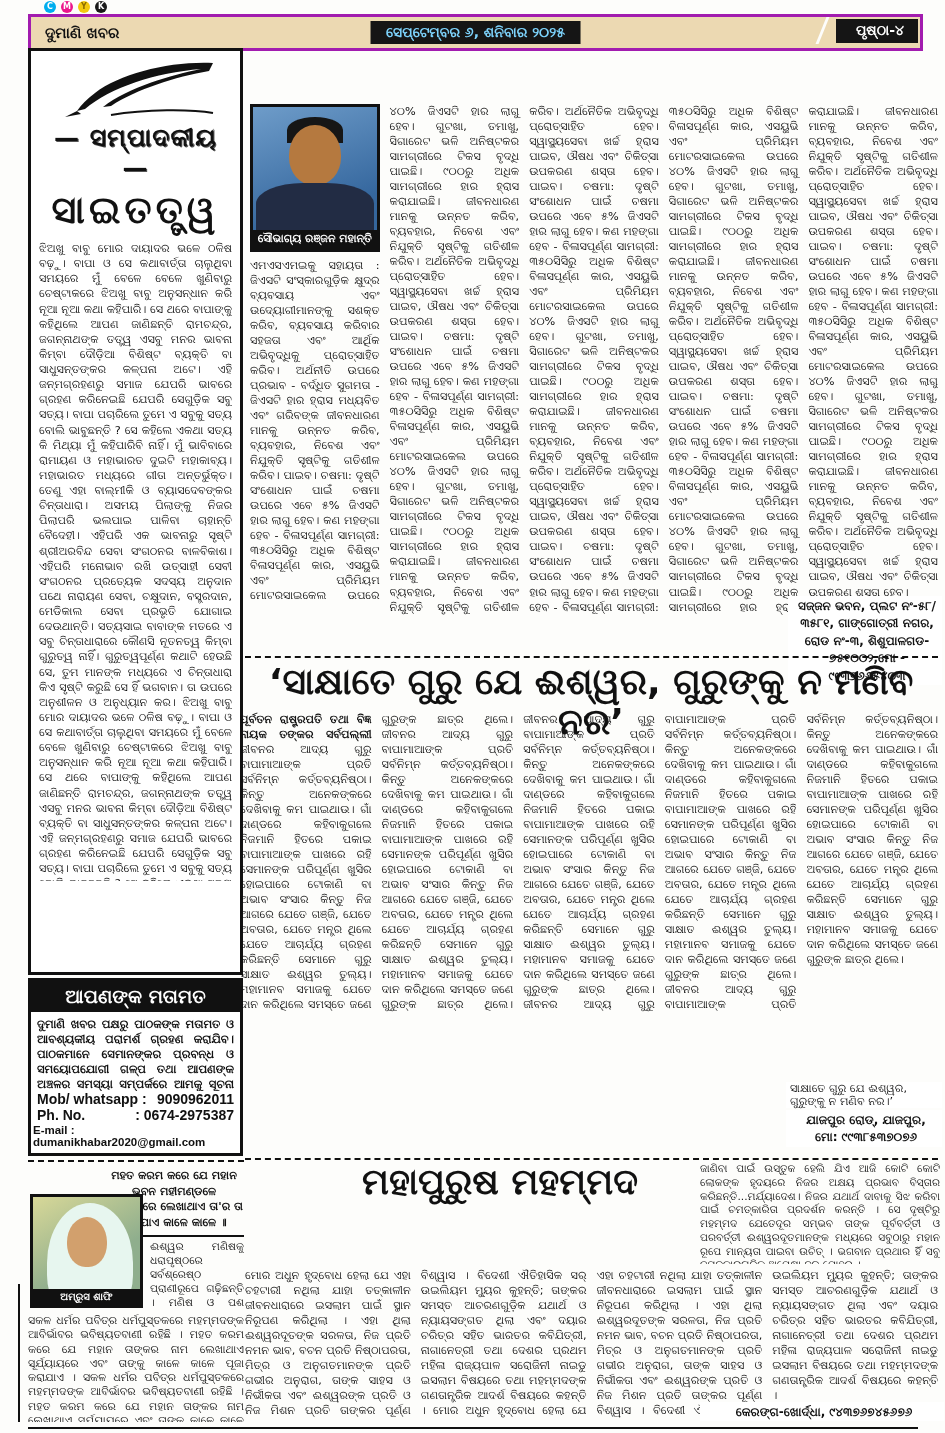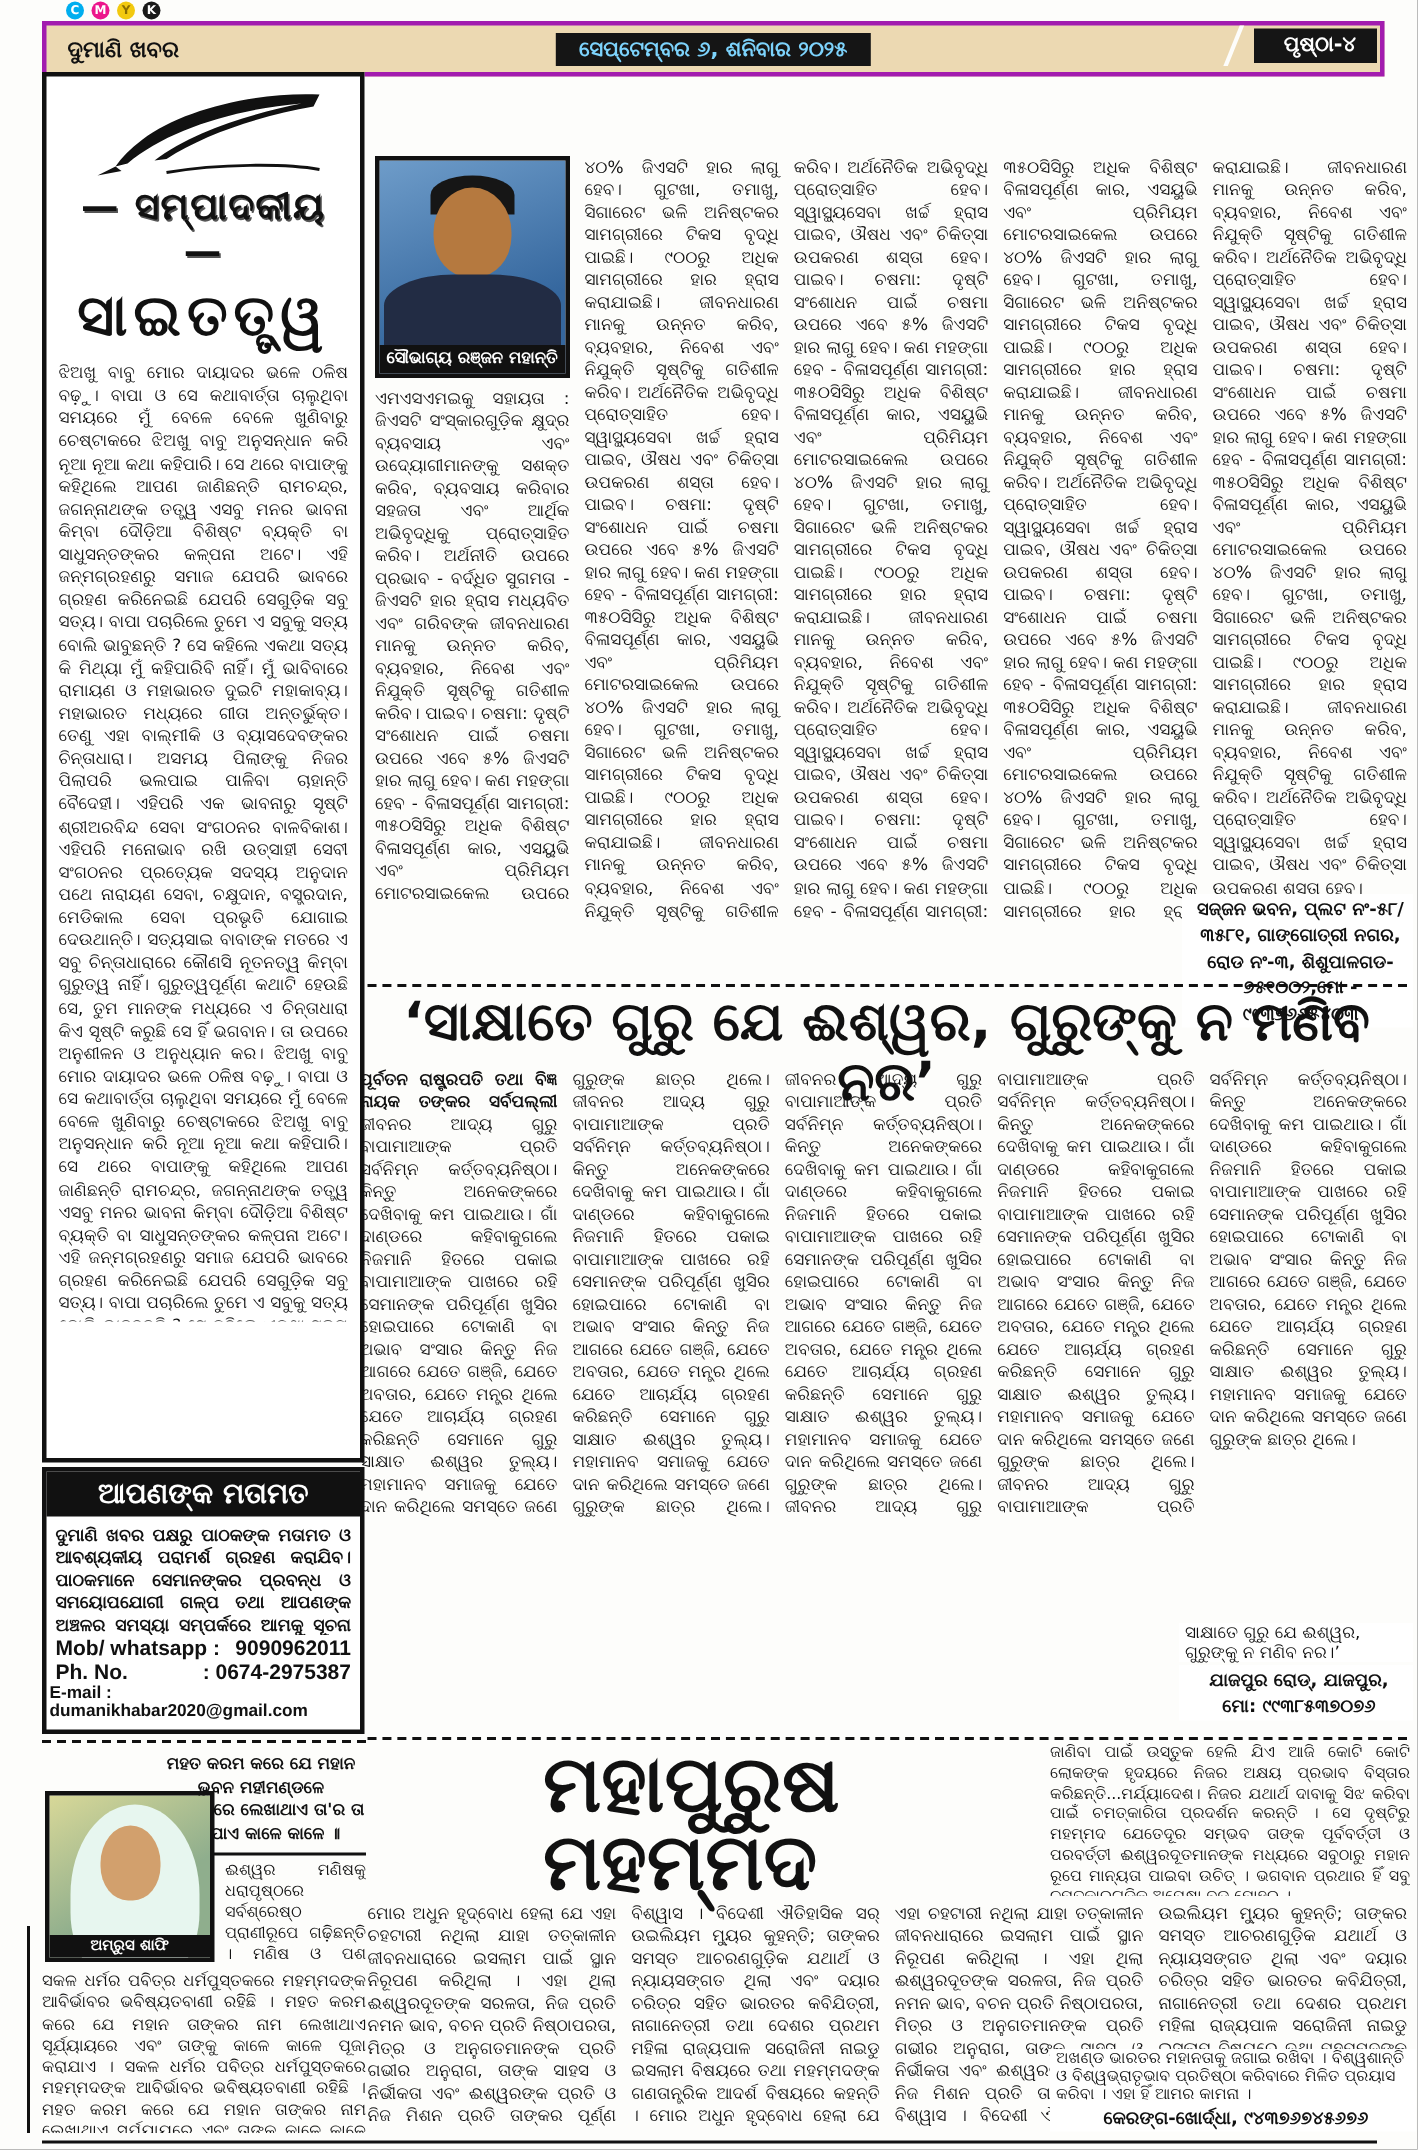--- a/index.html
+++ b/index.html
@@ -36,21 +36,21 @@
   .oprow{display:flex;justify-content:space-between;font-family:"Liberation Sans",sans-serif;
          font-weight:bold;font-size:14px;padding:0 6px;}
   .opemail{font-family:"Liberation Sans",sans-serif;font-weight:bold;font-size:11.5px;padding:1px 2px;}
   
   .dashrule{border-top:2px dashed #111;height:0;}
   .solidrule{background:#111;}
   
   .h1{left:250px;top:44px;width:688px;font-size:55px;font-weight:bold;text-align:center;
       letter-spacing:1px;line-height:1.0;}
   .h2{left:244px;top:662px;width:694px;font-size:36px;font-weight:bold;text-align:center;line-height:1.1;}
-  .h3{font-size:52px;font-weight:bold;line-height:1.0;}
+  .h3{font-size:36px;font-weight:bold;line-height:1.0;}
   
   .colbody{column-gap:10px;font-size:11.3px;line-height:1.33;text-align:justify;overflow:hidden;}
   .body1{left:250px;top:104px;width:688px;height:550px;column-count:5;}
   .body2{left:240px;top:712px;width:698px;height:442px;column-count:5;}
   .body3 {column-count:4;}
   
   .photo{position:relative;border:3px solid #111;box-sizing:border-box;break-inside:avoid;
          margin:0 12px 6px 0;overflow:hidden;}
   .p1{width:100%;height:148px;background:linear-gradient(160deg,#6e9cc9,#35679e 70%);}
   .p2{width:100%;height:172px;background:linear-gradient(160deg,#f2d3de,#e3aec4 70%);}
@@ -145,21 +145,20 @@
   </div>
 
   <div class="abs dashrule" style="left:245px;top:1158px;width:693px;"></div>
   <div class="abs dashrule" style="left:28px;top:1160px;width:216px;"></div>
 
   <div class="abs h3" style="left:362px;top:1164px;width:335px;">ମହାପୁରୁଷ ମହମ୍ମଦ</div>
   <div class="abs smalltxt" style="left:700px;top:1162px;width:240px;height:102px;">ଜାଣିବା ପାଇଁ ଉସ୍ତୁକ ହେଲି ଯିଏ ଆଜି କୋଟି କୋଟି ଲୋକଙ୍କ ହୃଦୟରେ ନିଜର ଅକ୍ଷୟ ପ୍ରଭାବ ବିସ୍ତାର କରିଛନ୍ତି...ମର୍ଯ୍ୟାଦେଶ। ନିଜର ଯଥାର୍ଥ ଦାବାକୁ ସିଝ କରିବା ପାଇଁ ଚମତ୍କାରିତା ପ୍ରଦର୍ଶନ କରନ୍ତି । ସେ ଦୃଷ୍ଟିରୁ ମହମ୍ମଦ ଯେତେଦୂର ସମ୍ଭବ ତାଙ୍କ ପୂର୍ବବର୍ତ୍ତୀ ଓ ପରବର୍ତ୍ତୀ ଈଶ୍ୱରଦୂତମାନଙ୍କ ମଧ୍ୟରେ ସବୁଠାରୁ ମହାନ ରୂପେ ମାନ୍ୟତା ପାଇବା ଉଚିତ୍ । ଭଗବାନ ପ୍ରଥାର ହିଁ ସବୁ ଚମତ୍କାରଗୁଡ଼ିକ ଅପେକ୍ଷା ବଡ଼ ମୋହର ।</div>
   <div class="abs colbody body3" style="left:245px;top:1268px;width:693px;height:156px;">
     <span>ମୋର ଅଧୁନ ହୃଦ୍‌ବୋଧ ହେଲା ଯେ ଏହା ଚହଟାରୀ ନଥିଲା ଯାହା ତତ୍କାଳୀନ ଜୀବନଧାରାରେ ଇସଲାମ ପାଇଁ ସ୍ଥାନ ନିରୂପଣ କରିଥିଲା । ଏହା ଥିଲା ଈଶ୍ୱରଦୂତଙ୍କ ସରଳତା, ନିଜ ପ୍ରତି ନମନ ଭାବ, ବଚନ ପ୍ରତି ନିଷ୍ଠାପରତା, ମିତ୍ର ଓ ଅନୁଗତମାନଙ୍କ ପ୍ରତି ଗଭୀର ଅନୁରାଗ, ତାଙ୍କ ସାହସ ଓ ନିର୍ଭୀକତା ଏବଂ ଈଶ୍ୱରଙ୍କ ପ୍ରତି ଓ ନିଜ ମିଶନ ପ୍ରତି ତାଙ୍କର ପୂର୍ଣ୍ଣ ବିଶ୍ୱାସ । ବିଦେଶୀ ଐତିହାସିକ ସର୍ ଉଇଲିୟମ ମ୍ୟୁର କୁହନ୍ତି; ତାଙ୍କର ସମସ୍ତ ଆଚରଣଗୁଡ଼ିକ ଯଥାର୍ଥ ଓ ନ୍ୟାୟସଙ୍ଗତ ଥିଲା ଏବଂ ଦୟାର ଚରିତ୍ର ସହିତ ଭାରତର କବିଯିତ୍ରୀ, ନାଗାନେତ୍ରୀ ତଥା ଦେଶର ପ୍ରଥମ ମହିଳା ରାଜ୍ୟପାଳ ସରୋଜିନୀ ନାଇଡୁ ଇସଲାମ ବିଷୟରେ ତଥା ମହମ୍ମଦଙ୍କ ଗଣତାନ୍ତ୍ରିକ ଆଦର୍ଶ ବିଷୟରେ କହନ୍ତି । ମୋର ଅଧୁନ ହୃଦ୍‌ବୋଧ ହେଲା ଯେ ଏହା ଚହଟାରୀ ନଥିଲା ଯାହା ତତ୍କାଳୀନ ଜୀବନଧାରାରେ ଇସଲାମ ପାଇଁ ସ୍ଥାନ ନିରୂପଣ କରିଥିଲା । ଏହା ଥିଲା ଈଶ୍ୱରଦୂତଙ୍କ ସରଳତା, ନିଜ ପ୍ରତି ନମନ ଭାବ, ବଚନ ପ୍ରତି ନିଷ୍ଠାପରତା, ମିତ୍ର ଓ ଅନୁଗତମାନଙ୍କ ପ୍ରତି ଗଭୀର ଅନୁରାଗ, ତାଙ୍କ ସାହସ ଓ ନିର୍ଭୀକତା ଏବଂ ଈଶ୍ୱରଙ୍କ ପ୍ରତି ଓ ନିଜ ମିଶନ ପ୍ରତି ତାଙ୍କର ପୂର୍ଣ୍ଣ ବିଶ୍ୱାସ । ବିଦେଶୀ ଐତିହାସିକ ସର୍ ଉଇଲିୟମ ମ୍ୟୁର କୁହନ୍ତି; ତାଙ୍କର ସମସ୍ତ ଆଚରଣଗୁଡ଼ିକ ଯଥାର୍ଥ ଓ ନ୍ୟାୟସଙ୍ଗତ ଥିଲା ଏବଂ ଦୟାର ଚରିତ୍ର ସହିତ ଭାରତର କବିଯିତ୍ରୀ, ନାଗାନେତ୍ରୀ ତଥା ଦେଶର ପ୍ରଥମ ମହିଳା ରାଜ୍ୟପାଳ ସରୋଜିନୀ ନାଇଡୁ ଇସଲାମ ବିଷୟରେ ତଥା ମହମ୍ମଦଙ୍କ ଗଣତାନ୍ତ୍ରିକ ଆଦର୍ଶ ବିଷୟରେ କହନ୍ତି ।</span>
   </div>
-  <div class="abs closing" style="left:700px;top:1366px;width:240px;font-size:10.6px;">ଅଖଣ୍ଡ ଭାରତର ମହାନତାକୁ ଜଗାଇ ରଖିବା । ବିଶ୍ୱଶାନ୍ତି ଓ ବିଶ୍ୱଭ୍ରାତୃଭାବ ପ୍ରତିଷ୍ଠା କରିବାରେ ମିଳିତ ପ୍ରୟାସ କରିବା । ଏହା ହିଁ ଆମର କାମନା ।</div>
   <div class="abs sig" style="left:700px;top:1402px;width:240px;">କେରଙ୍ଗ-ଖୋର୍ଦ୍ଧା, ୯୪୩୭୬୭୪୫୬୭୬</div>
 
   <div class="abs verse" style="left:104px;top:1168px;width:140px;">
     <div>ମହତ କରମ କରେ ଯେ ମହାନ</div>
     <div>ଭୁବନ ମହୀମଣ୍ଡଳେ</div>
     <div>ସୂର୍ଯ୍ୟାୟରେ ଲେଖାଥାଏ ତା'ର ତା</div>
     <div>ପୂଜାଯାଏ କାଳେ କାଳେ ॥</div>
   </div>
   <div class="abs photo p3" style="left:30px;top:1194px;">
     <div class="hijab"></div>

